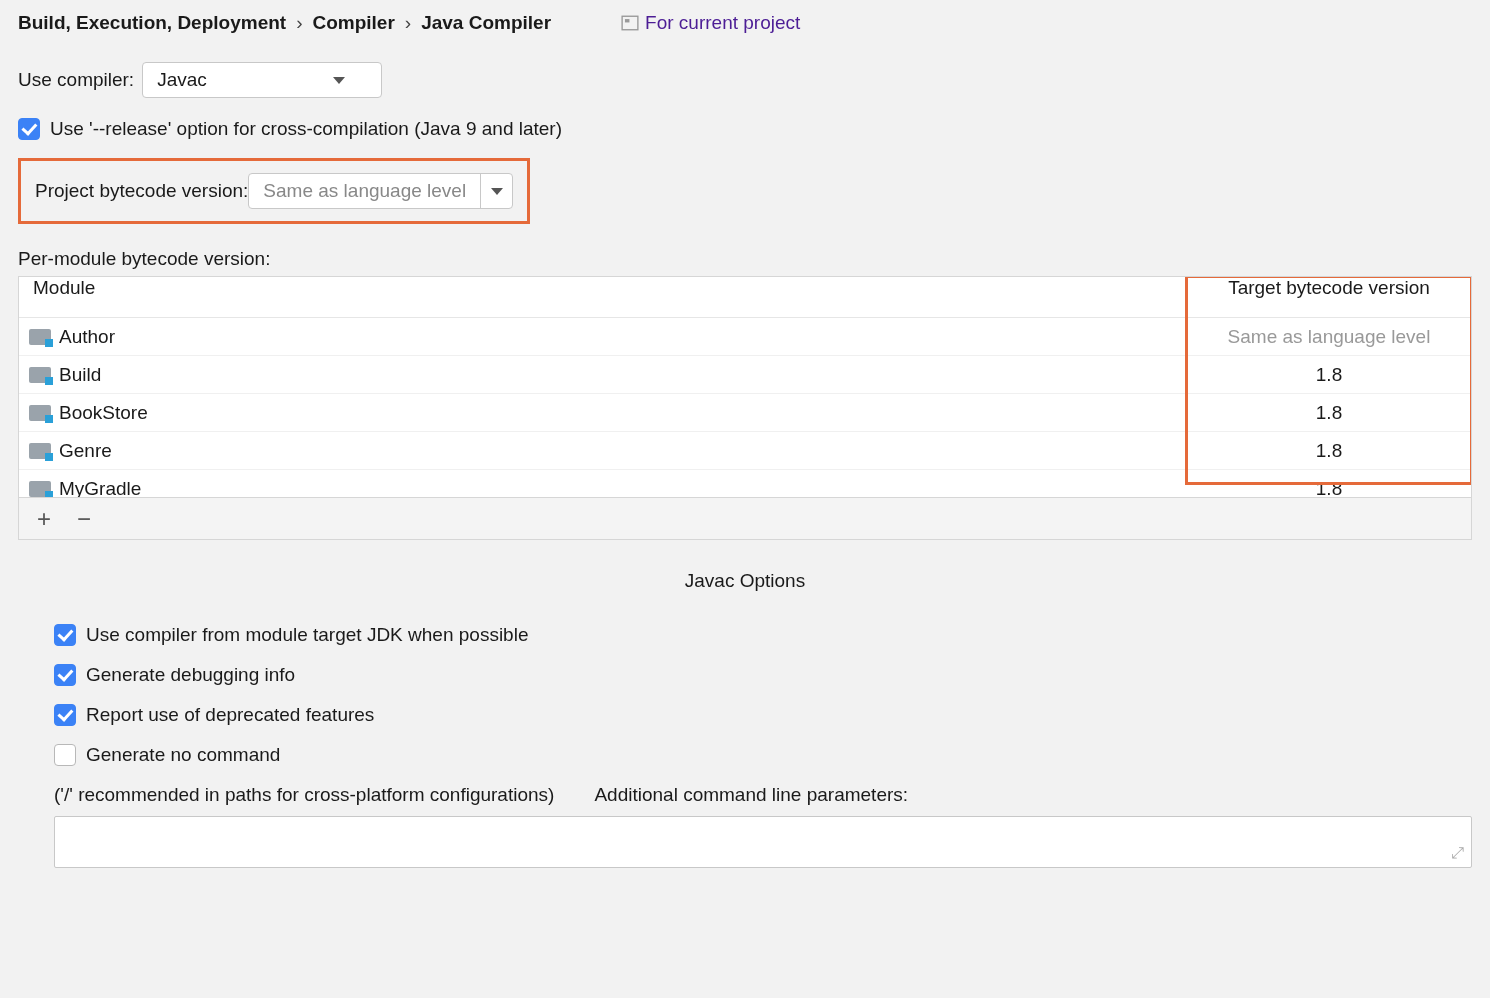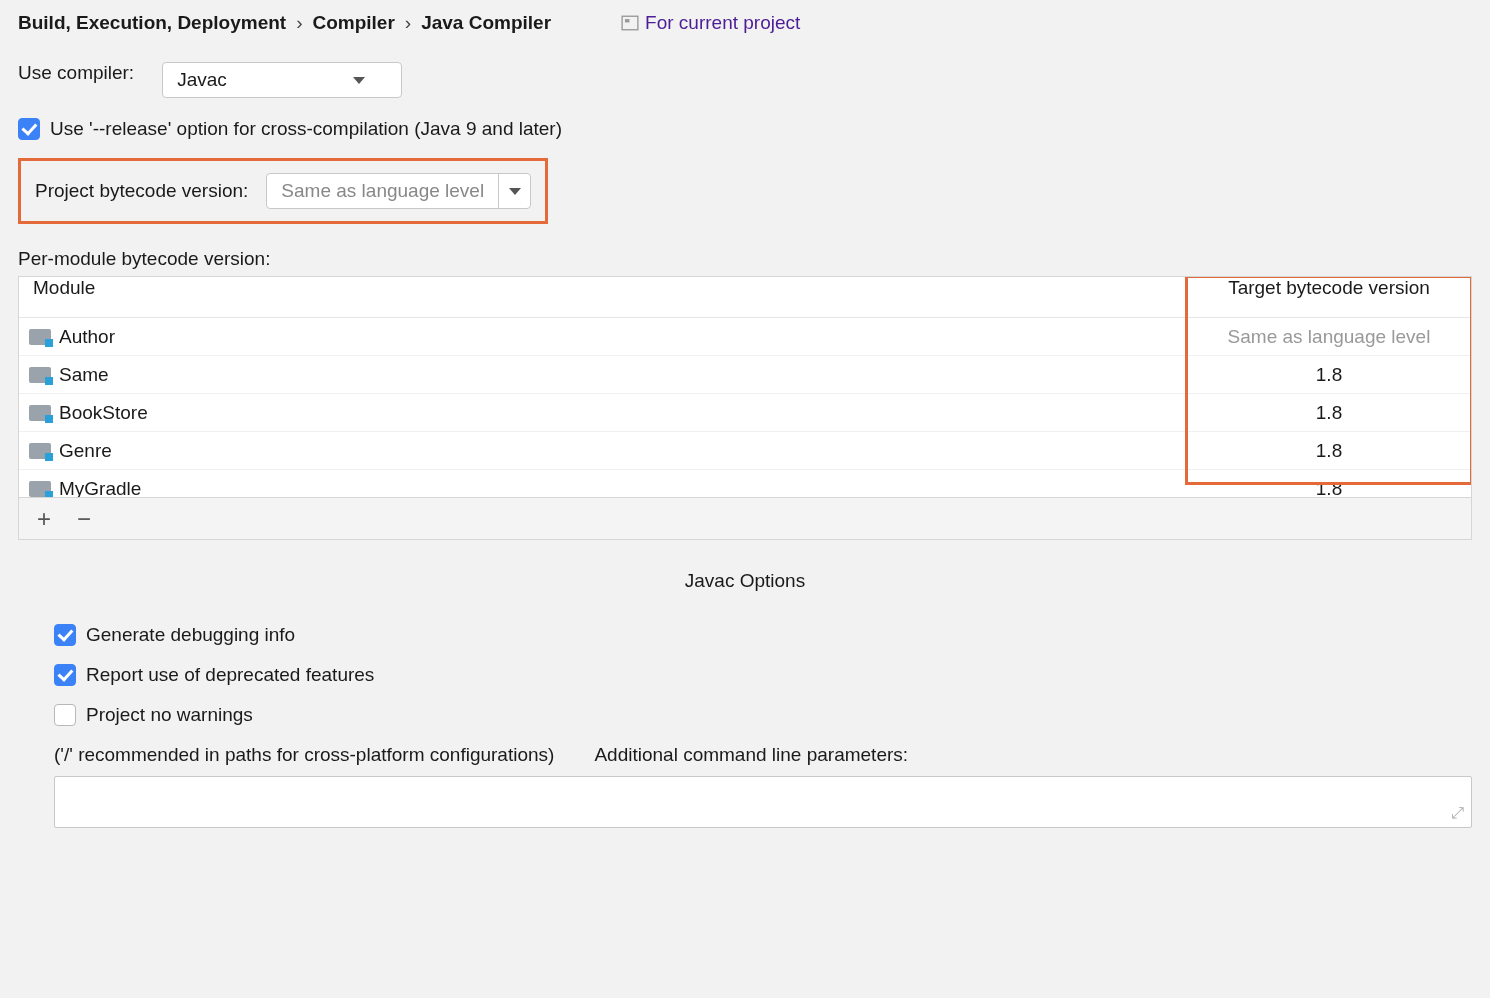--- a/index.html
+++ b/index.html
@@ -9,33 +9,33 @@
     background: #f2f2f2;
     color: #1a1a1a;
     padding: 12px 18px;
     width: 1490px;
   }
   .breadcrumb-row { display:flex; align-items:center; gap:10px; margin-bottom:28px;}
   .breadcrumb { display:flex; align-items:center; gap:10px; font-weight:700;}
   .crumb-sep { font-weight:400; color:#444;}
   .scope { display:flex; align-items:center; gap:6px; margin-left:60px; color:#4c1d95;}
   .scope svg { width:18px; height:18px; }
-  .row { display:flex; gap:28px;}
+  .row { display:flex; align-items:center; gap:8px;}
   .label { font-size:19px;}
   .select { display:flex; align-items:center; background:#fff; border:1px solid #c8c8c8; border-radius:4px; height:36px;}
   .select .sel-text { padding:0 14px; min-width:180px;}
   .select .sel-text.placeholder{ color:#888;}
   .select .sel-btn{ width:32px; height:100%; display:flex; align-items:center; justify-content:center; }
   .select .sel-btn.sep{ border-left:1px solid #c8c8c8;}
   .caret { width:0; height:0; border-left:6px solid transparent; border-right:6px solid transparent; border-top:7px solid #555;}
   .chk-row { display:flex; align-items:center; gap:10px; margin-top:20px;}
   .chk { width:22px; height:22px; border:1px solid #b8b8b8; border-radius:4px; background:#fff; display:flex; align-items:center; justify-content:center; flex-shrink:0;}
   .chk.checked { background:#3b82f6; border-color:#3b82f6;}
   .chk.checked::after { content:""; width:6px; height:11px; border:solid #fff; border-width:0 3px 3px 0; transform:rotate(42deg) translate(-1px,-1px);}
-  .highlight { border:3px solid #e56a3a; padding:12px 14px; display:inline-flex; align-items:center; gap:18px; margin-top:18px;}
+  .highlight { border:3px solid #e56a3a; padding:12px 14px; display:inline-flex; align-items:center; margin-top:18px;}
   .section-label { margin-top:24px; margin-bottom:6px;}
   .table-wrap { border:1px solid #d6d6d6; background:#fff; position:relative;}
   .table-head { display:flex; height:40px; align-items:flex-start;}
   .th-module { flex:1; padding-left:14px; border-right:1px solid #e6e6e6;}
   .th-target { width:284px; text-align:center; position:relative;}
   .target-hi { position:absolute; top:-2px; right:-2px; bottom:-500px; width:288px; border:3px solid #e56a3a; pointer-events:none;}
   .tbody { max-height:180px; overflow:hidden; border-top:1px solid #e6e6e6;}
   .tr { display:flex; height:38px; align-items:center; border-bottom:1px solid #f0f0f0;gap:48px;}
   .tr:last-child{border-bottom:none;}
   .td-module { flex:1; display:flex; align-items:center; gap:8px; padding-left:10px;}
@@ -124,21 +124,21 @@
         <div class="tr">
           <div class="td-module">
             <div class="folder-icon"></div>
             <span>Author</span>
           </div>
           <div class="td-target placeholder">Same as language level</div>
         </div>
         <div class="tr">
           <div class="td-module">
             <div class="folder-icon"></div>
-            <span>Same</span>
+            <span>Build</span>
           </div>
           <div class="td-target">1.8</div>
         </div>
         <div class="tr">
           <div class="td-module">
             <div class="folder-icon"></div>
             <span>BookStore</span>
           </div>
           <div class="td-target">1.8</div>
         </div>
@@ -166,29 +166,33 @@
 
 
 <div class="divider-label">
   <span>Javac Options</span>
   <div class="line"></div>
 </div>
 
 <div class="opts">
   <div class="chk-row">
     <div class="chk checked"></div>
+    <span>Use compiler from module target JDK when possible</span>
+  </div>
+  <div class="chk-row">
+    <div class="chk checked"></div>
     <span>Generate debugging info</span>
   </div>
   <div class="chk-row">
     <div class="chk checked"></div>
     <span>Report use of deprecated features</span>
   </div>
   <div class="chk-row">
     <div class="chk"></div>
-    <span>Project no warnings</span>
+    <span>Generate no command</span>
   </div>
   <div class="param-row">
     <span>('/' recommended in paths for cross-platform configurations)</span>
     <span>Additional command line parameters:</span>
   </div>
   <div class="textarea-wrap">
     <div class="textarea"></div>
     <span class="expand-icon">⤢</span>
   </div>
 </div>

